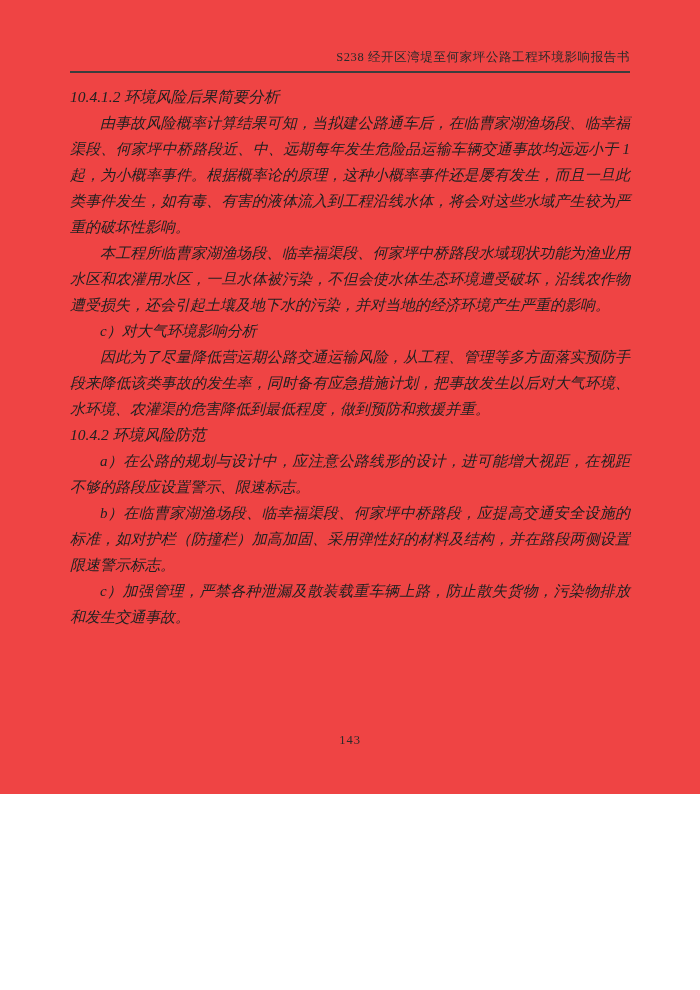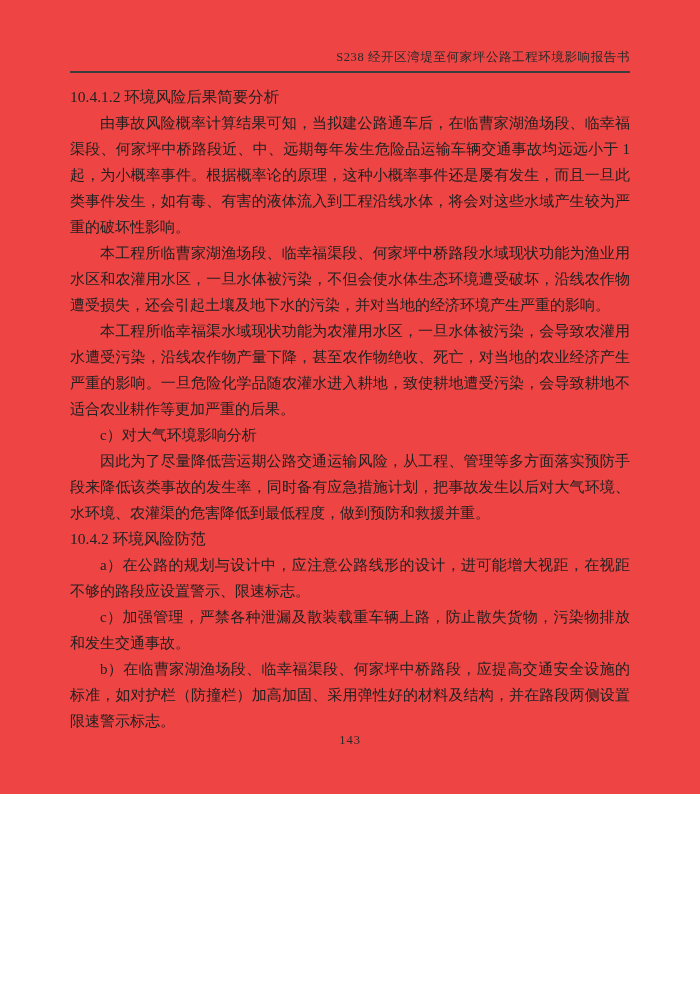--- a/index.html
+++ b/index.html
@@ -37,20 +37,21 @@
     width: 560px;
     margin: 11px auto 0 auto;
     font-size: 15px;
     line-height: 26px;
     text-align: justify;
     text-justify: inter-ideograph;
   }
   .doc-body p {
     margin: 0;
     padding: 0;
+    font-style: italic;
   }
   .doc-body p.heading {
     text-indent: 0;
     font-size: 15.5px;
   }
   .doc-body p.subheading,
   .doc-body p.para {
     text-indent: 2em;
   }
   .footer {
@@ -73,26 +74,25 @@
 
   <div class="header">
     <span class="header-title">S238 经开区湾堤至何家坪公路工程环境影响报告书</span>
     <div class="header-rule"></div>
   </div>
 
   <div class="doc-body">
       <p class="heading">10.4.1.2 环境风险后果简要分析</p>
       <p class="para">由事故风险概率计算结果可知，当拟建公路通车后，在临曹家湖渔场段、临幸福渠段、何家坪中桥路段近、中、远期每年发生危险品运输车辆交通事故均远远小于 1 起，为小概率事件。根据概率论的原理，这种小概率事件还是屡有发生，而且一旦此类事件发生，如有毒、有害的液体流入到工程沿线水体，将会对这些水域产生较为严重的破坏性影响。</p>
       <p class="para">本工程所临曹家湖渔场段、临幸福渠段、何家坪中桥路段水域现状功能为渔业用水区和农灌用水区，一旦水体被污染，不但会使水体生态环境遭受破坏，沿线农作物遭受损失，还会引起土壤及地下水的污染，并对当地的经济环境产生严重的影响。</p>
-      <p class="para">本工程所临幸福渠水域现状功能为农灌用水区，一旦水体被污染，会导致农灌用水遭受污染，沿线农作物产量下降，甚至农作物绝收、死亡，对当地的农业经济产生严重的影响。一旦危险化学品随农灌水进入耕地，致使耕地遭受污染，会导致耕地不适合农业耕作等更加严重的后果。</p>
       <p class="subheading">c）对大气环境影响分析</p>
       <p class="para">因此为了尽量降低营运期公路交通运输风险，从工程、管理等多方面落实预防手段来降低该类事故的发生率，同时备有应急措施计划，把事故发生以后对大气环境、水环境、农灌渠的危害降低到最低程度，做到预防和救援并重。</p>
       <p class="heading">10.4.2 环境风险防范</p>
       <p class="para">a）在公路的规划与设计中，应注意公路线形的设计，进可能增大视距，在视距不够的路段应设置警示、限速标志。</p>
+      <p class="para">b）在临曹家湖渔场段、临幸福渠段、何家坪中桥路段，应提高交通安全设施的标准，如对护栏（防撞栏）加高加固、采用弹性好的材料及结构，并在路段两侧设置限速警示标志。</p>
       <p class="para">c）加强管理，严禁各种泄漏及散装载重车辆上路，防止散失货物，污染物排放和发生交通事故。</p>
-      <p class="para">b）在临曹家湖渔场段、临幸福渠段、何家坪中桥路段，应提高交通安全设施的标准，如对护栏（防撞栏）加高加固、采用弹性好的材料及结构，并在路段两侧设置限速警示标志。</p>
     </div>
 
   <div class="footer">
     <span class="page-number">143</span>
   </div>
 
 </div>
 
 </body></html>

